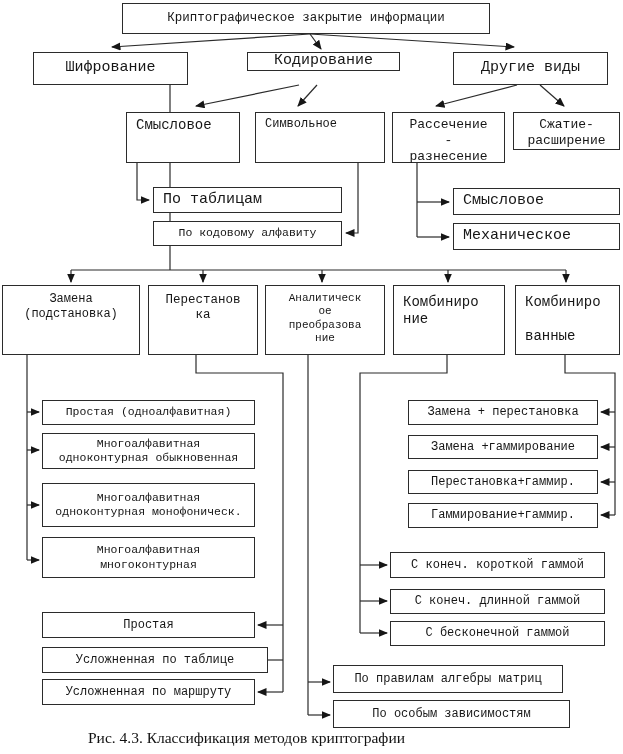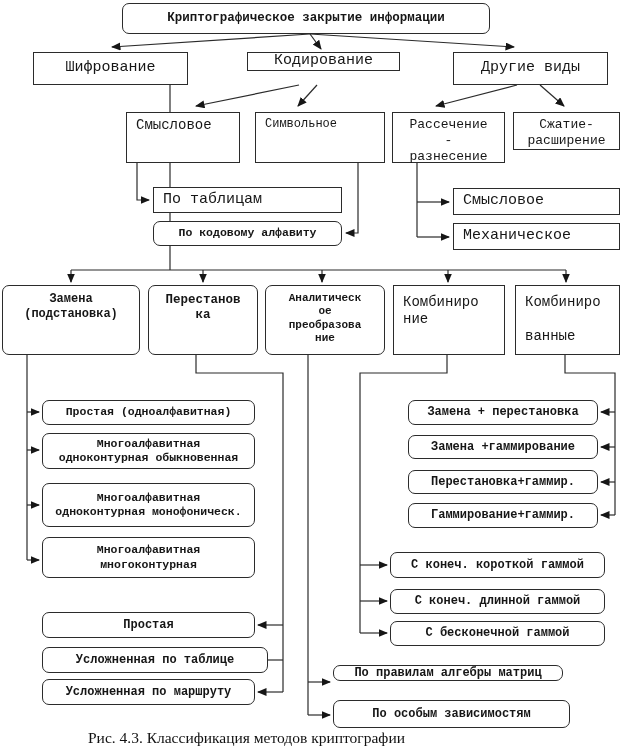--- a/index.html
+++ b/index.html
@@ -8,21 +8,21 @@
     font-family:"Liberation Mono","DejaVu Sans Mono",monospace;color:#161616;
   }
   #wires{position:absolute;left:0;top:0;width:623px;height:754px;}
   .box{
     position:absolute;background:#fff;border:1px solid #2b2b2b;box-sizing:border-box;
     display:flex;align-items:center;justify-content:center;text-align:center;
     white-space:pre-line;line-height:1.22;z-index:2;
   }
   .top{align-items:flex-start;padding-top:4px;}
   .left{justify-content:flex-start;text-align:left;padding-left:9px;}
-  .bold{font-weight:bold;border-radius:7px;}
+  .bold{font-weight:normal;}
   #caption{
     position:absolute;left:88px;top:729px;z-index:2;
     font-family:"Liberation Serif","DejaVu Serif",serif;font-size:15.5px;color:#111;
   }
 </style>
 </head>
 <body>
 
 <div id="canvas">
 
@@ -135,17 +135,17 @@
 
   <div class="box bold" style="left:408px;top:400px;width:190px;height:25px;font-size:12px">Замена + перестановка</div>
   <div class="box bold" style="left:408px;top:435px;width:190px;height:24px;font-size:12px">Замена +гаммирование</div>
   <div class="box bold" style="left:408px;top:470px;width:190px;height:24px;font-size:12px">Перестановка+гаммир.</div>
   <div class="box bold" style="left:408px;top:503px;width:190px;height:25px;font-size:12px">Гаммирование+гаммир.</div>
 
   <div class="box bold" style="left:390px;top:552px;width:215px;height:26px;font-size:12px">С конеч. короткой гаммой</div>
   <div class="box bold" style="left:390px;top:589px;width:215px;height:25px;font-size:12px">С конеч. длинной гаммой</div>
   <div class="box bold" style="left:390px;top:621px;width:215px;height:25px;font-size:12px">С бесконечной гаммой</div>
 
-  <div class="box bold" style="left:333px;top:665px;width:230px;height:16px;font-size:12px">По правилам алгебры матриц</div>
+  <div class="box bold" style="left:333px;top:665px;width:230px;height:28px;font-size:12px">По правилам алгебры матриц</div>
   <div class="box bold" style="left:333px;top:700px;width:237px;height:28px;font-size:12px">По особым зависимостям</div>
 
   <div id="caption">Рис. 4.3. Классификация методов криптографии</div>
 </div>
 
 </body></html>

